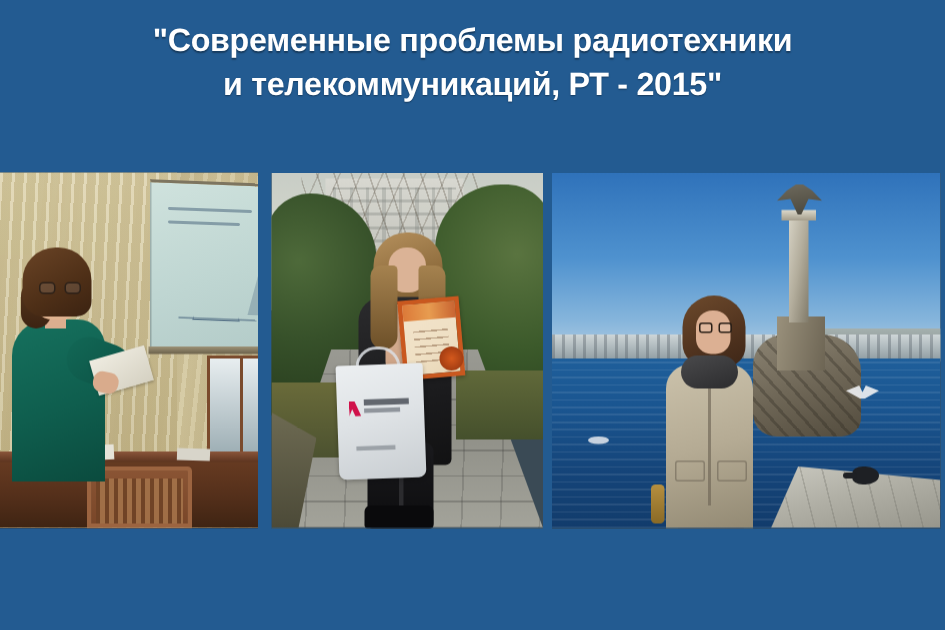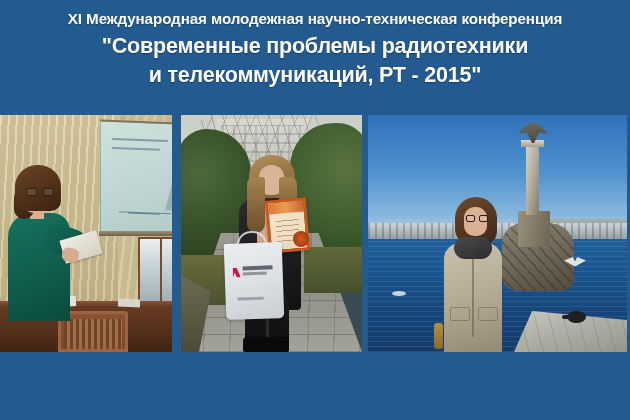--- a/index.html
+++ b/index.html
@@ -435,21 +435,20 @@
     position:absolute;left:66px;top:208px;width:9px;height:26px;
     background:linear-gradient(180deg,#b68f3f,#8a6a26);border-radius:3px;
   }
 </style>
 </head>
 <body>
 
 <div class="poster">
 
   <div class="header">
-    <div class="hl line1">XI Международная молодежная научно-техническая конференция</div>
     <div class="hl line2">"Современные проблемы радиотехники</div>
     <div class="hl line3">и телекоммуникаций, РТ - 2015"</div>
   </div>
 
   <div class="strip">
 
     <div class="photo p1">
       <div class="scene">
         <div class="wall"></div>
         <div class="curtain"></div>

